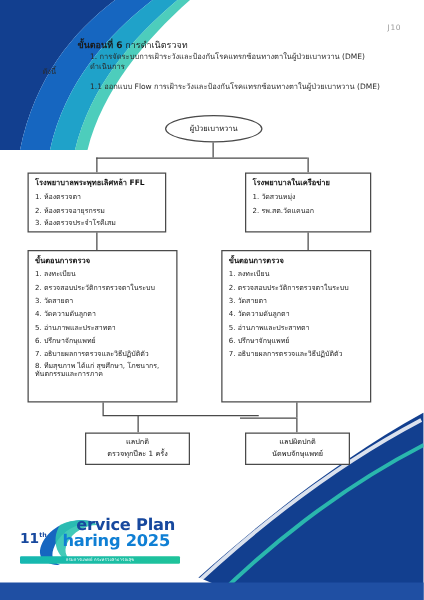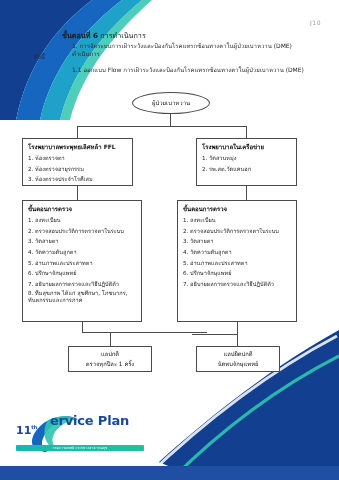--- a/index.html
+++ b/index.html
@@ -73,21 +73,21 @@
   .ln{position:absolute;background:#4a4a4a;}
   .lnv{width:1px;}
   .lnh{height:1px;}
 
   
   .footer-logo{position:absolute;left:14px;bottom:26px;width:132px;height:42px;}
   .logo-text{
     position:absolute;left:36px;top:2px;
     font-weight:bold;line-height:1.02;
   }
-  .logo-l1{font-size:13px;color:#1a3f9e;letter-spacing:-.2px;}
+  .logo-l1{font-size:13px;color:#1a3f9e;letter-spacing:-.2px;margin-left:11px;}
   .logo-l1 .pl{color:#17489e;}
   .logo-l2{font-size:13px;color:#1a3f9e;letter-spacing:-.2px;}
   .logo-l2 .yr{color:#0f7fd4;}
   .logo-num{
     position:absolute;left:2px;top:12px;
     font-size:11px;font-weight:bold;color:#17489e;
   }
   .logo-num sup{font-size:5px;}
   .logo-tag{
     position:absolute;left:2px;top:33px;width:128px;height:6px;
@@ -124,21 +124,21 @@
   </svg>
 
   <svg class="deco deco-bl" viewBox="0 0 200 90">
     <path d="M0,40 C50,36 120,52 200,90 L0,90 Z" fill="#ffffff"></path>
   </svg>
 
   <div class="page-label">J10</div>
 
   <div class="h-step">
     <b>ขั้นตอนที่ 6</b>
-    <span>การดำเนินการ</span>
+    <span>การดำเนิตรวจท</span>
   </div>
   <div class="p1">1. การจัดระบบการเฝ้าระวังและป้องกันโรคแทรกซ้อนทางตาในผู้ป่วยเบาหวาน (DME) ดำเนินการ</div>
   <div class="p1b">ดังนี้</div>
   <div class="p2">1.1 ออกแบบ Flow การเฝ้าระวังและป้องกันโรคแทรกซ้อนทางตาในผู้ป่วยเบาหวาน (DME)</div>
 
   <div class="chart">
 
     <div class="node oval" style="left:132px;top:4px;width:78px;height:22px;">ผู้ป่วยเบาหวาน</div>
 
     <div class="ln lnv" style="left:170px;top:26px;height:12px;"></div>
@@ -216,20 +216,21 @@
   <div class="footer-logo">
     <svg viewBox="0 0 132 42" style="position:absolute;left:0;top:0;width:132px;height:42px;">
       <path d="M20,22 C30,4 52,2 62,6 C48,6 36,12 30,24 C26,32 28,38 34,40 C22,40 14,34 20,22 Z" fill="#1666c0"></path>
       <path d="M34,8 C46,2 60,4 64,8 C54,8 44,14 40,22 C36,30 40,36 46,38 C32,38 26,20 34,8 Z" fill="#2ec4b0" opacity=".9"></path>
     </svg>
     <div class="logo-num">
       <span>11</span><sup>th</sup>
     </div>
     <div class="logo-text">
       <div class="logo-l1"><span class="pl">ervice Plan</span></div>
+      <div class="logo-l2"><span class="yr">haring 2025</span></div>
     </div>
     <div class="logo-tag">
       <span>กรมการแพทย์ กระทรวงสาธารณสุข</span>
     </div>
   </div>
 
   <div class="bottom-bar"></div>
 </div>
 
 </body></html>

